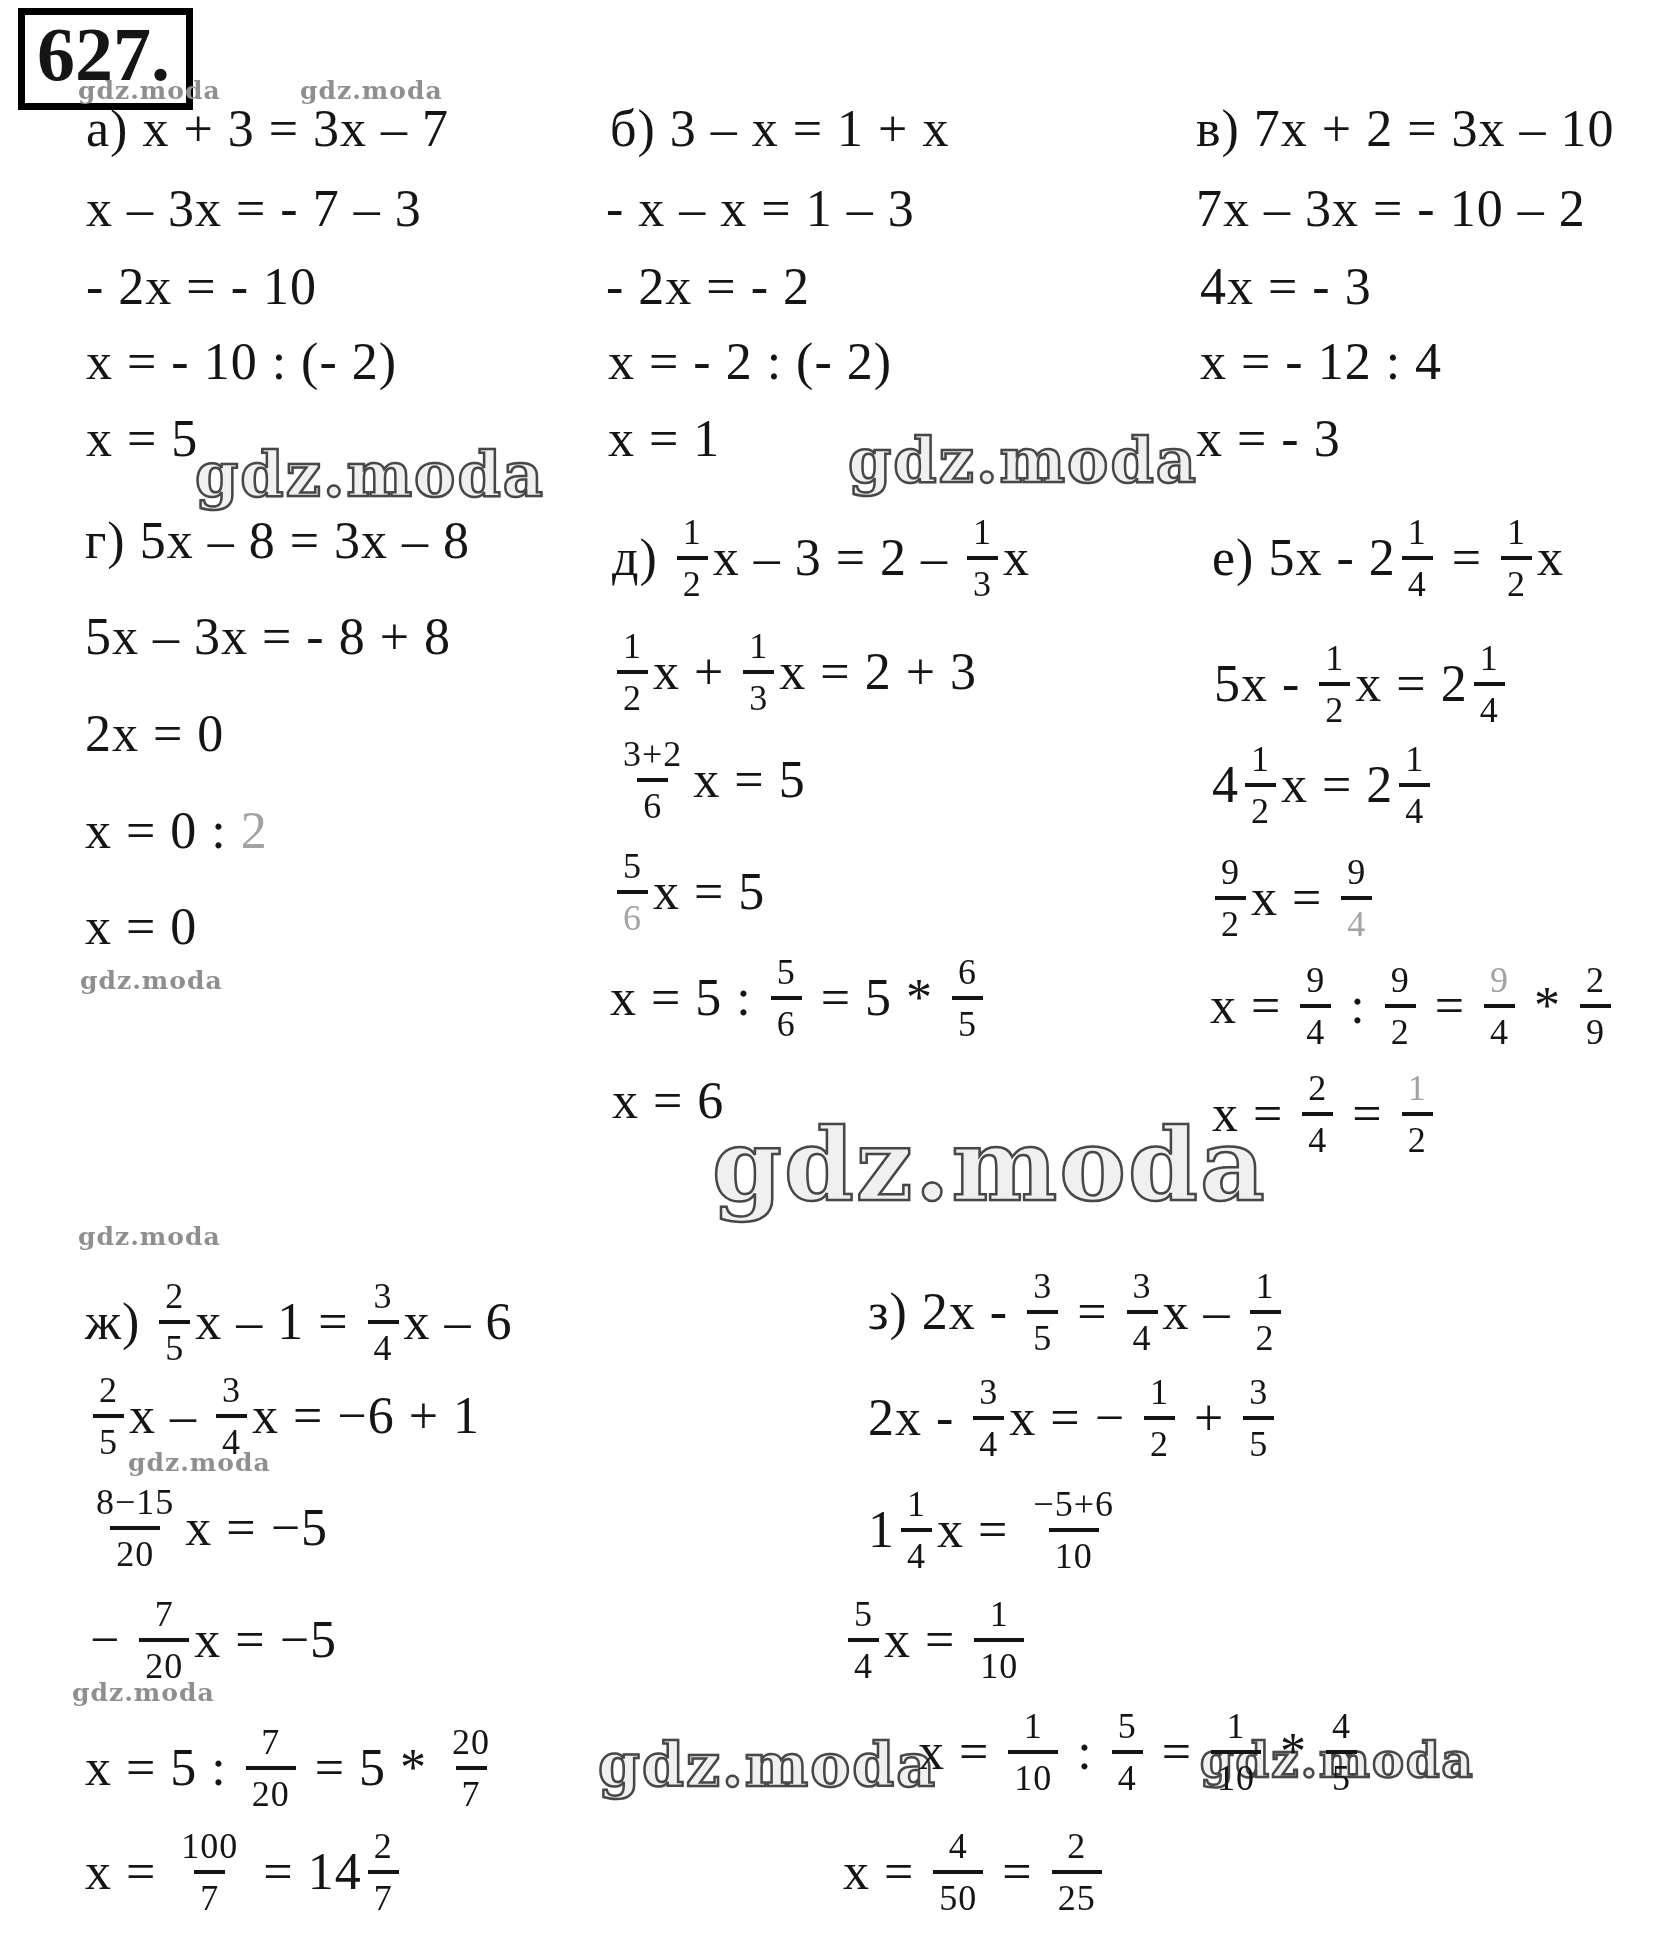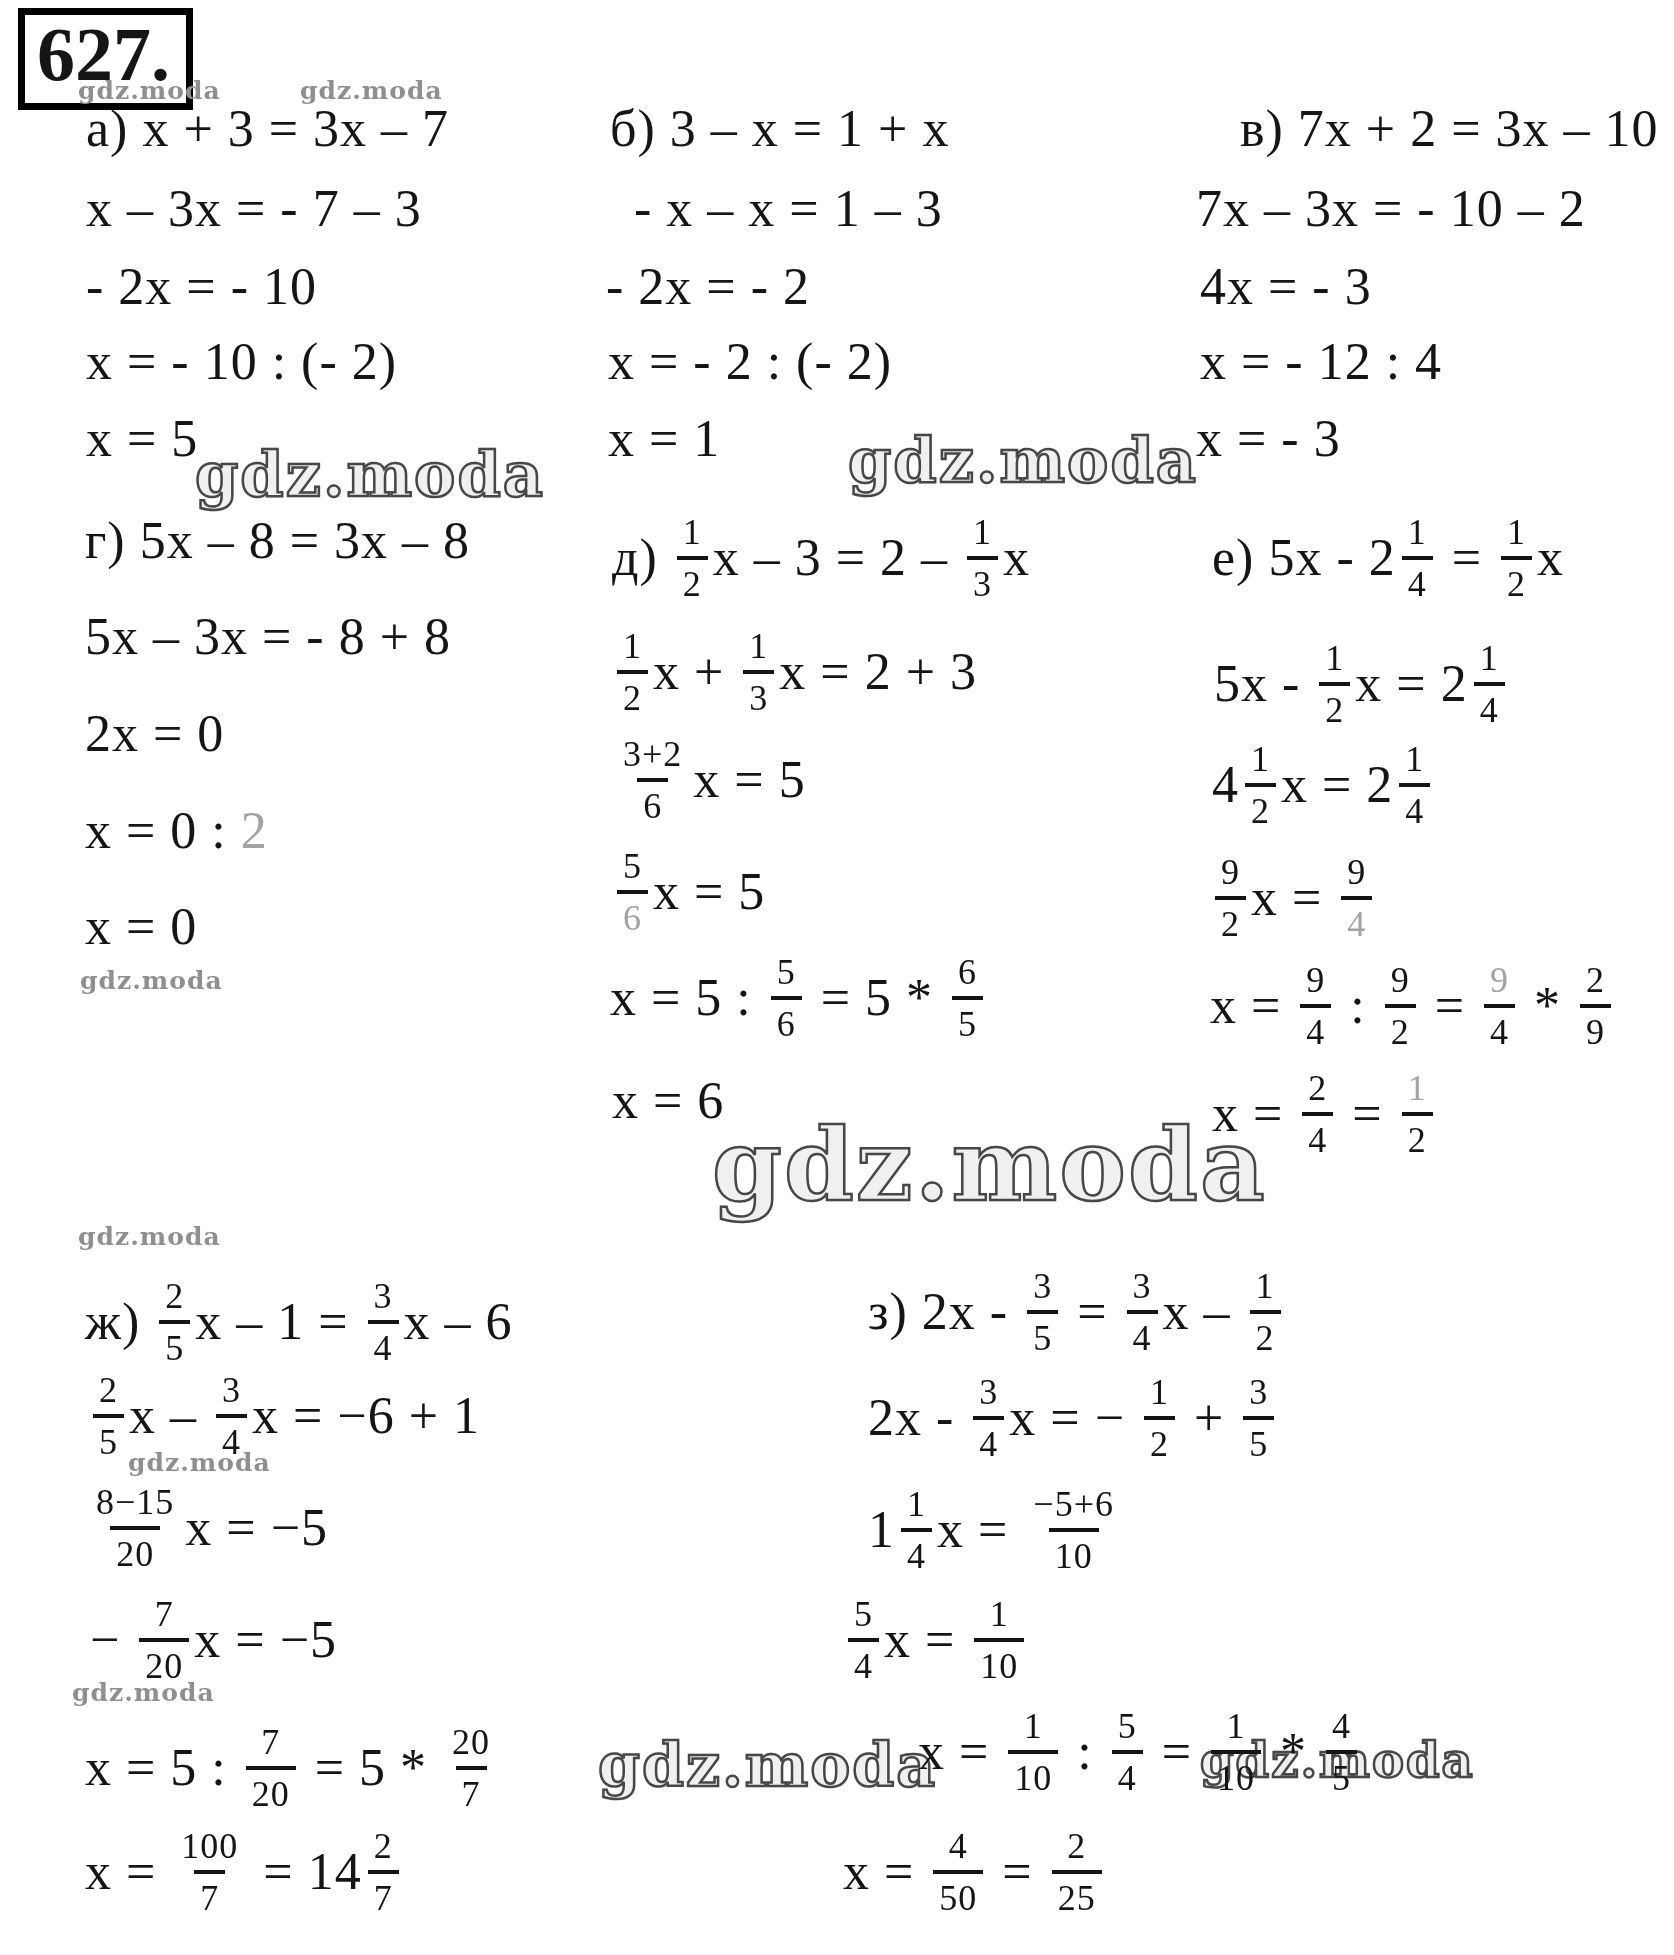--- a/index.html
+++ b/index.html
@@ -44,28 +44,28 @@
   <div>
     <div class="math-line" style="left:86px;top:100px;">а) x + 3 = 3x – 7</div>
     <div class="math-line" style="left:86px;top:180px;">x – 3x = - 7 – 3</div>
     <div class="math-line" style="left:86px;top:258px;">- 2x = - 10</div>
     <div class="math-line" style="left:86px;top:333px;">x = - 10 : (- 2)</div>
     <div class="math-line" style="left:86px;top:410px;">x = 5</div>
   </div>
 
   <div>
     <div class="math-line" style="left:610px;top:100px;">б) 3 – x = 1 + x</div>
-    <div class="math-line" style="left:606px;top:180px;margin-left:28px;">- x – x = 1 – 3</div>
+    <div class="math-line" style="left:606px;top:180px;">- x – x = 1 – 3</div>
     <div class="math-line" style="left:606px;top:258px;">- 2x = - 2</div>
     <div class="math-line" style="left:608px;top:333px;">x = - 2 : (- 2)</div>
     <div class="math-line" style="left:608px;top:410px;">x =  1</div>
   </div>
 
   <div>
-    <div class="math-line" style="left:1196px;top:100px;margin-left:44px;">в) 7x + 2 = 3x – 10</div>
+    <div class="math-line" style="left:1196px;top:100px;">в) 7x + 2 = 3x – 10</div>
     <div class="math-line" style="left:1196px;top:180px;">7x – 3x = - 10 – 2</div>
     <div class="math-line" style="left:1200px;top:258px;">4x = - 3</div>
     <div class="math-line" style="left:1200px;top:333px;">x = - 12 : 4</div>
     <div class="math-line" style="left:1196px;top:410px;">x = - 3</div>
   </div>
 
   <div>
     <div class="math-line" style="left:85px;top:512px;">г) 5x – 8 = 3x – 8</div>
     <div class="math-line" style="left:85px;top:608px;">5x – 3x = - 8 + 8</div>
     <div class="math-line" style="left:85px;top:705px;">2x = 0</div>

